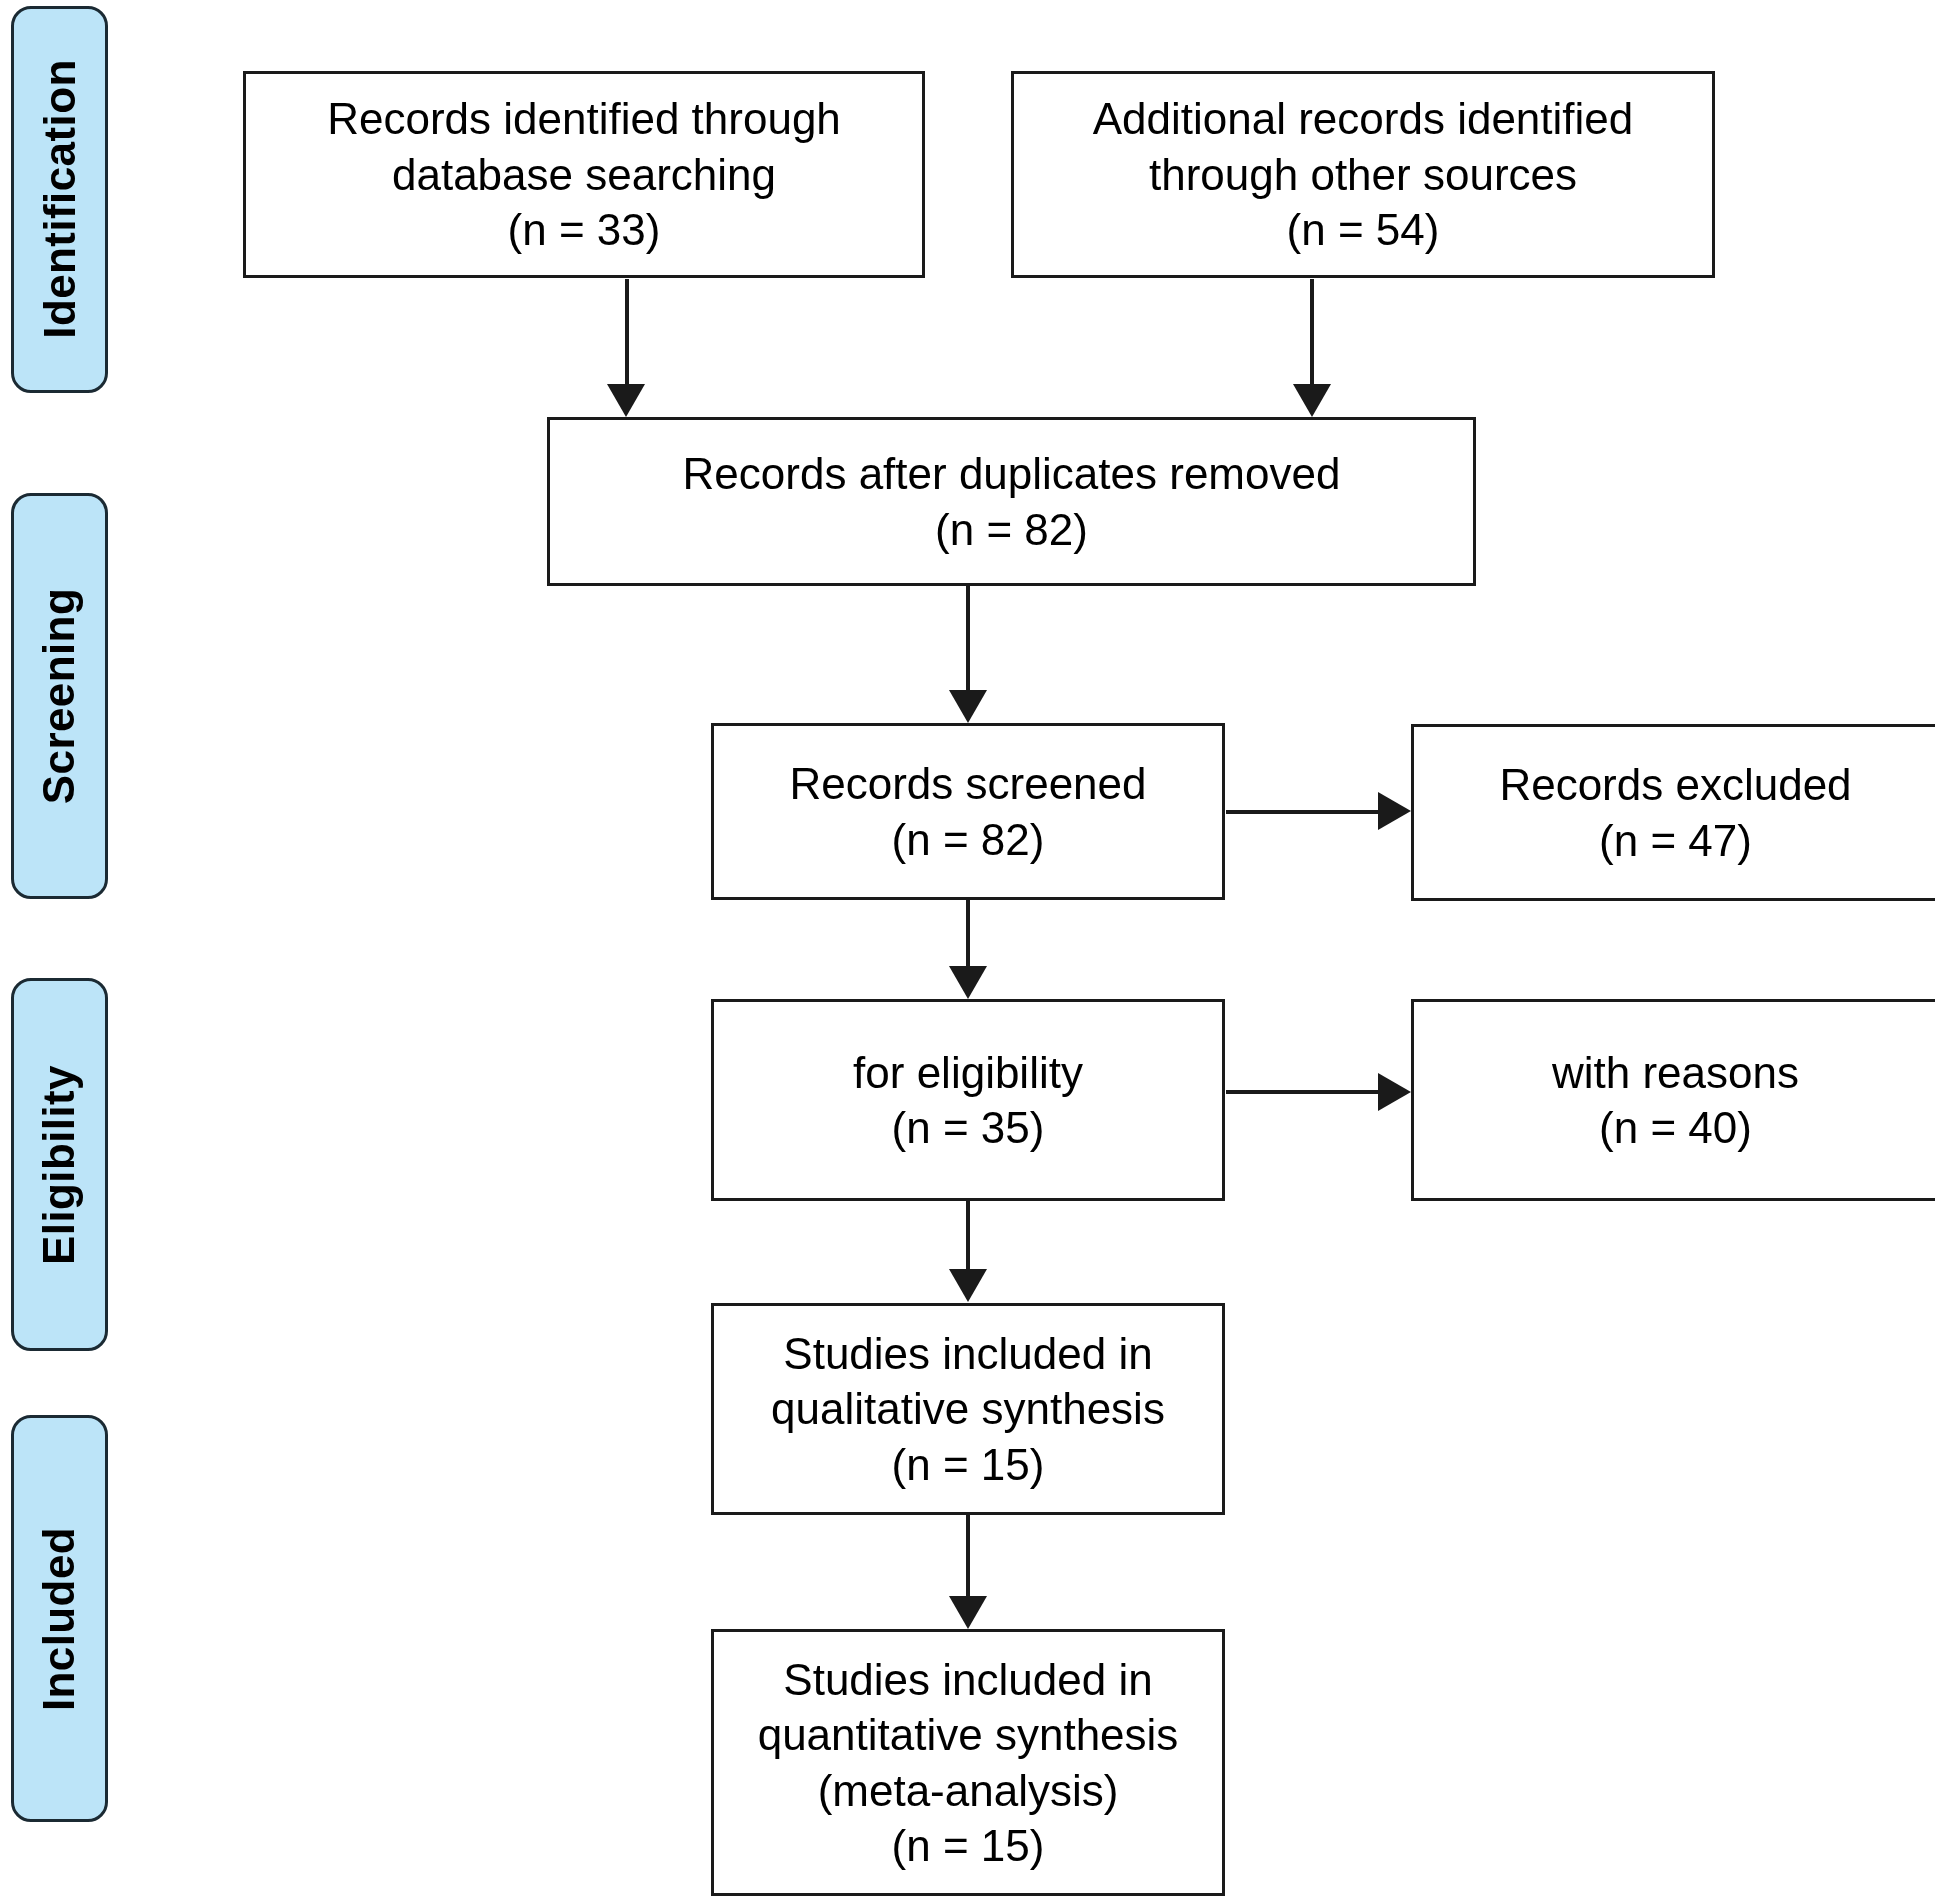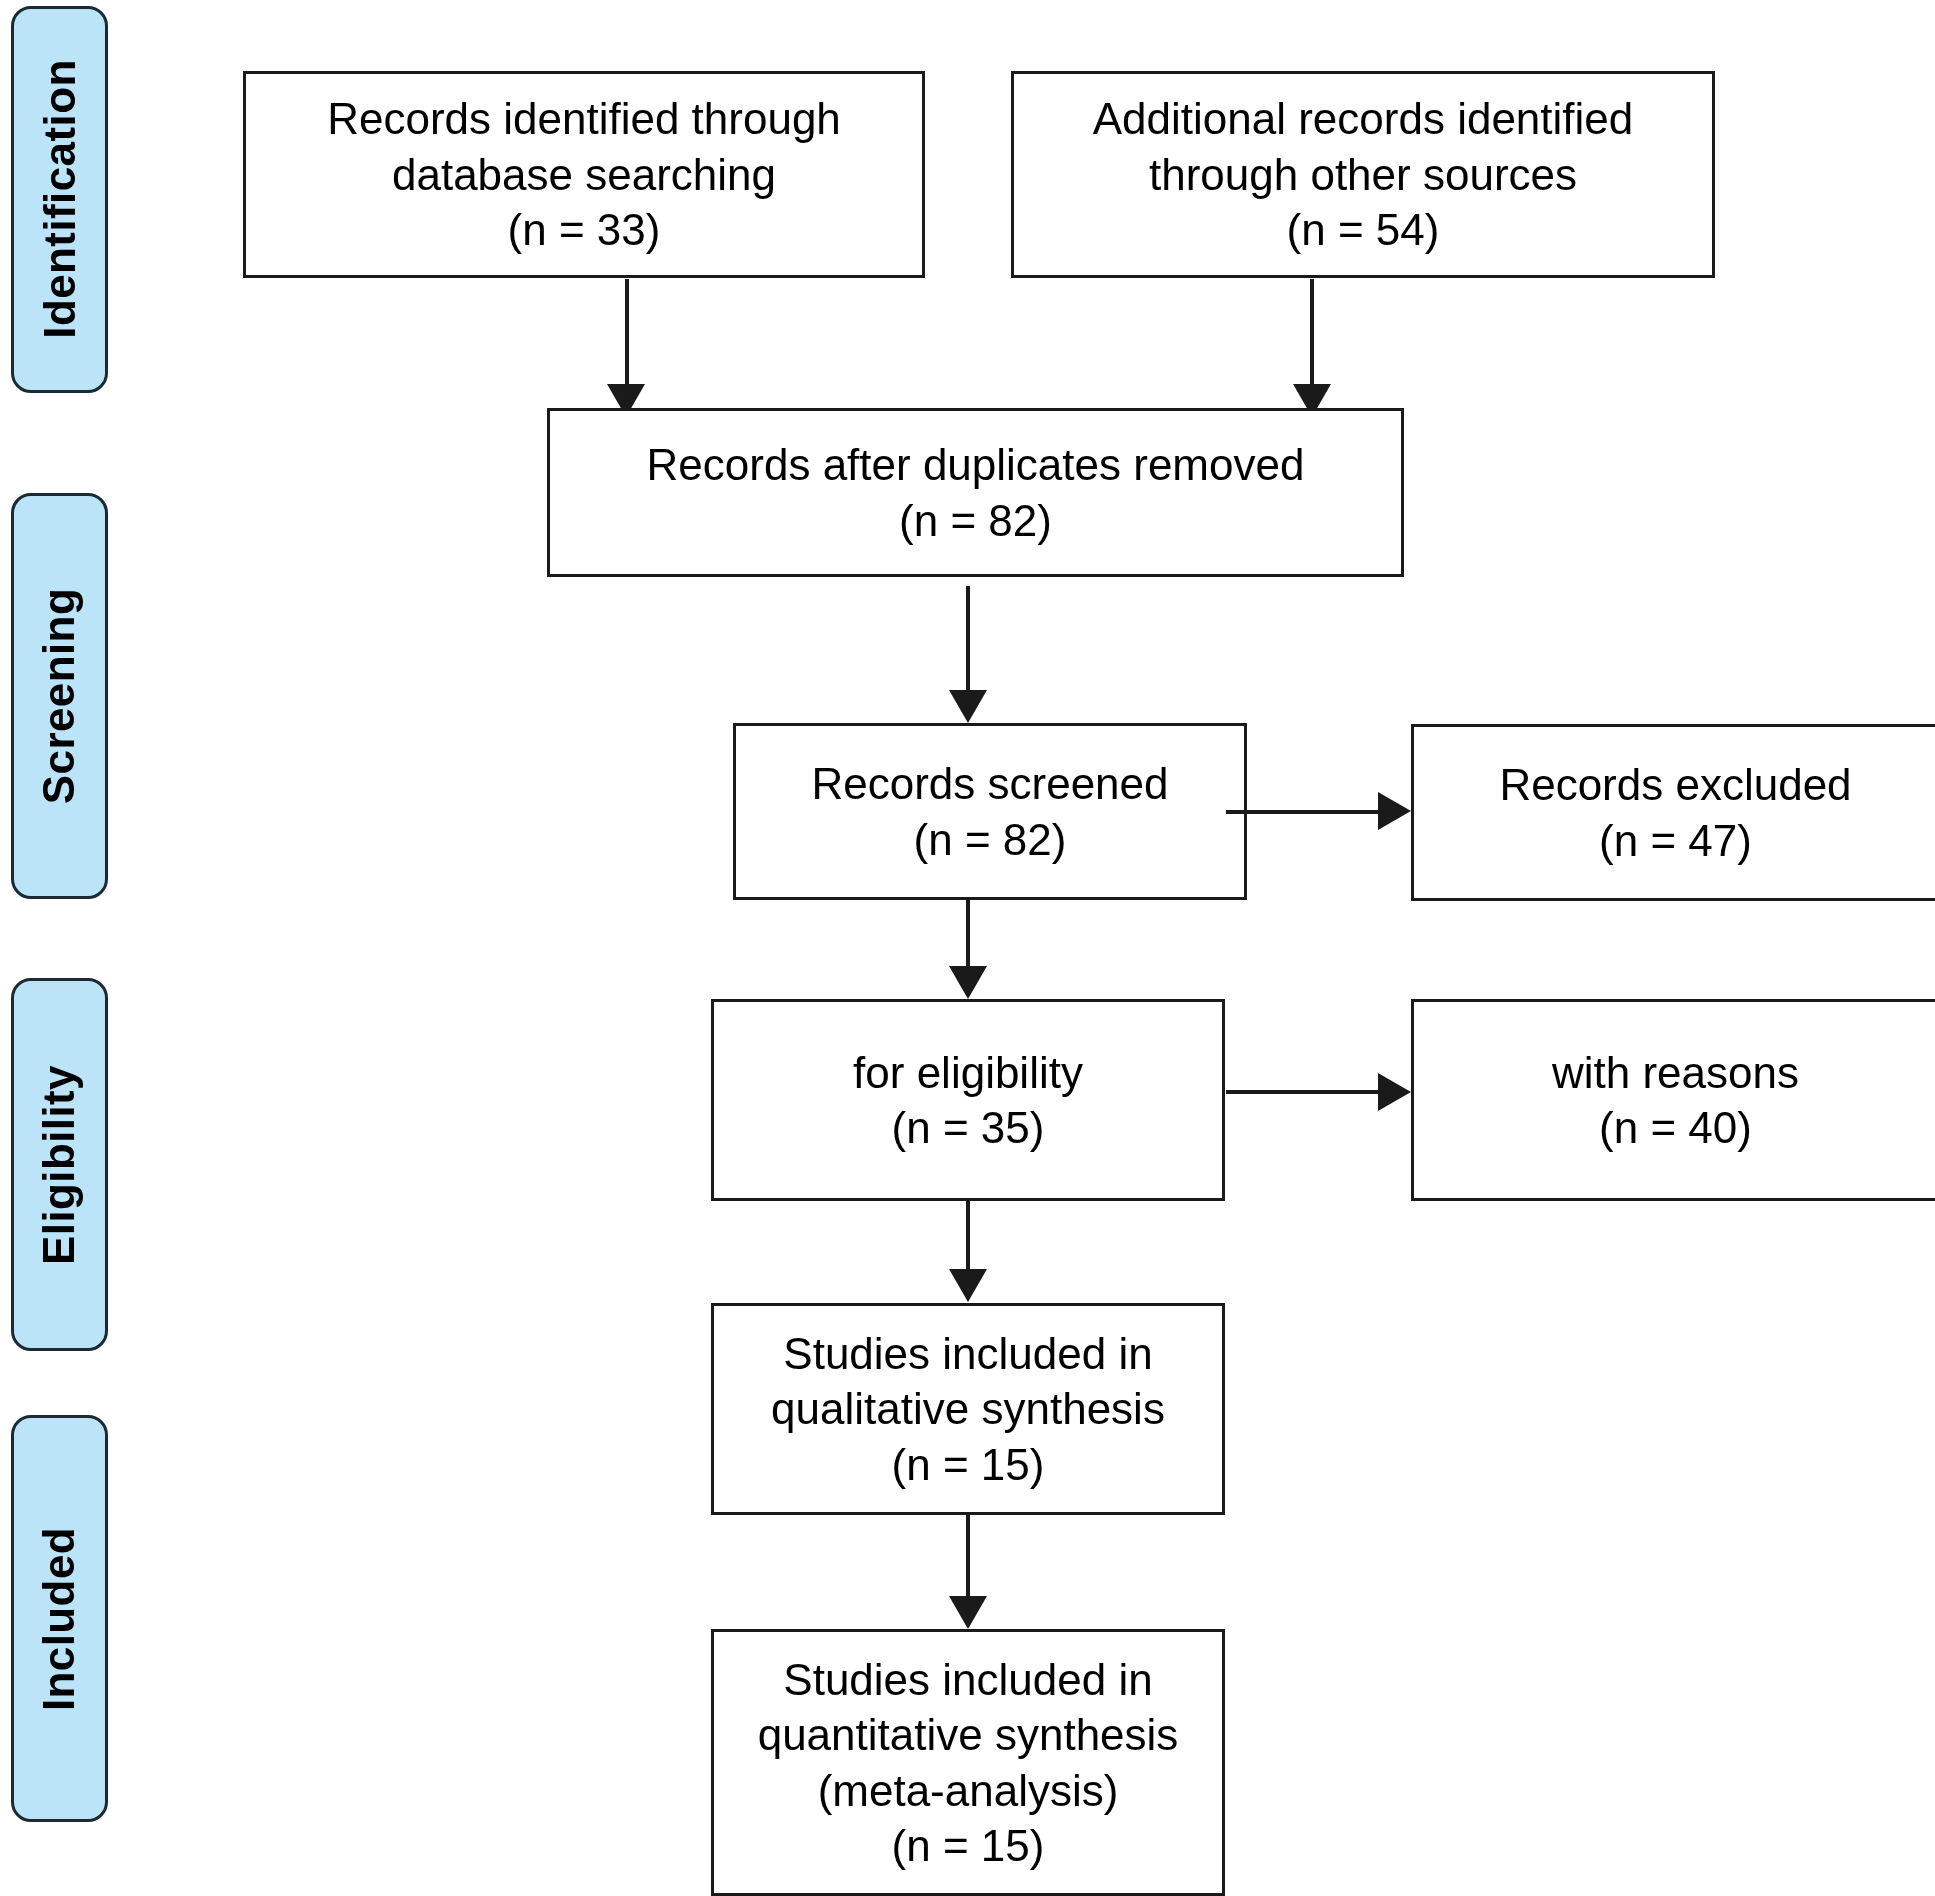--- a/index.html
+++ b/index.html
@@ -116,29 +116,29 @@
     <div class="line">through other sources</div>
     <div class="line">(n = 54)</div>
   </div>
 
   <div class="v-line" style="left:625px; top:279px; width:4.3px; height:107px;"></div>
   <div class="arrow-down" style="left:607px; top:384px;"></div>
 
   <div class="v-line" style="left:1310px; top:279px; width:4.3px; height:107px;"></div>
   <div class="arrow-down" style="left:1293px; top:384px;"></div>
 
-  <div class="flow-box" style="left:547px; top:408px; width:857px; height:169px;">
+  <div class="flow-box" style="left:547px; top:417px; width:929px; height:169px;">
     <div class="line">Records after duplicates removed</div>
     <div class="line">(n = 82)</div>
   </div>
 
   <div class="v-line" style="left:966px; top:586px; width:4.3px; height:106px;"></div>
   <div class="arrow-down" style="left:949px; top:690px;"></div>
 
-  <div class="flow-box" style="left:711px; top:723px; width:514px; height:177px;margin-left:22px;">
+  <div class="flow-box" style="left:711px; top:723px; width:514px; height:177px;">
     <div class="line">Records screened</div>
     <div class="line">(n = 82)</div>
   </div>
 
   <div class="flow-box" style="left:1411px; top:724px; width:529px; height:177px;">
     <div class="line">Records excluded</div>
     <div class="line">(n = 47)</div>
   </div>
 
   <div class="h-line" style="left:1226px; top:810px; width:156px; height:4.3px;"></div>

